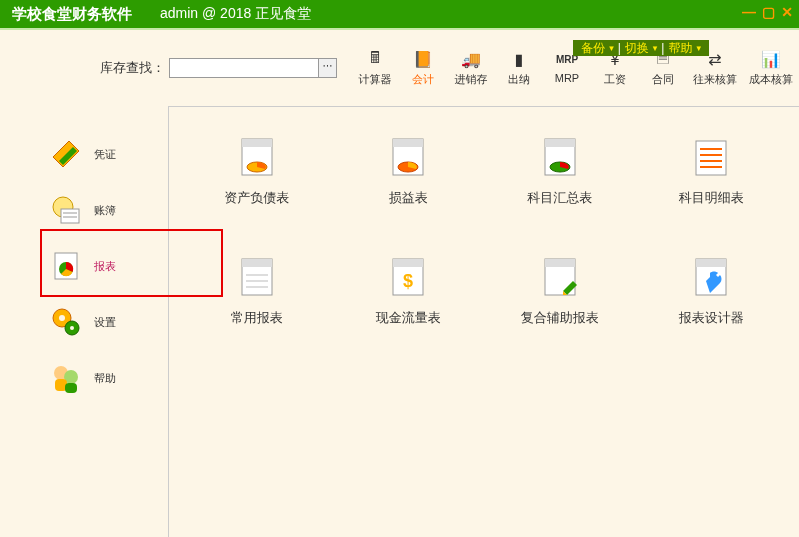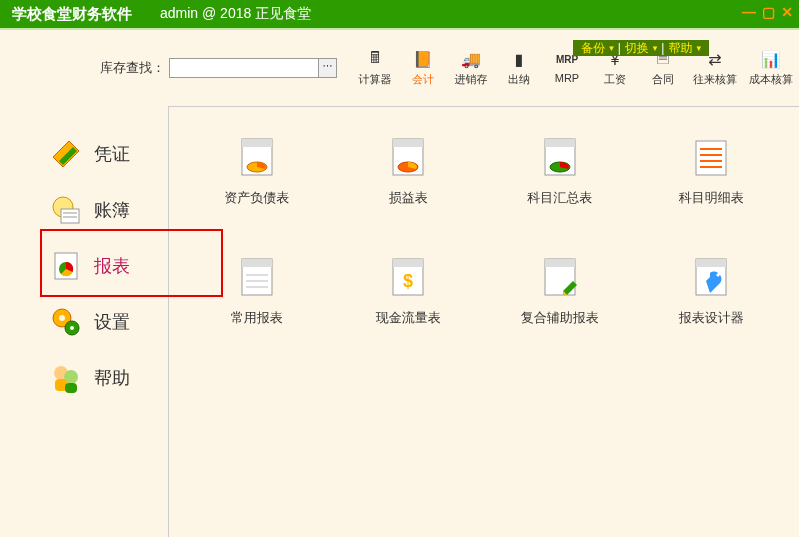--- a/index.html
+++ b/index.html
@@ -28,21 +28,21 @@
 
 .toolbar { display: flex; align-items: flex-start; gap: 12px; margin-left: 20px; }
 .tool-item { display: flex; flex-direction: column; align-items: center; cursor: pointer; color: #333; min-width: 36px; }
 .tool-item.active { color: #ff6600; }
 .tool-item .ticon { font-size: 16px; height: 20px; display: flex; align-items: center; justify-content: center; }
 .tool-item .tlabel { font-size: 11px; margin-top: 2px; white-space: nowrap; }
 
 
 .main { display: flex; height: calc(537px - 30px - 76px); }
 .sidebar { width: 168px; padding-left: 48px; padding-top: 20px; }
-.side-item { display: flex; align-items: center; height: 56px; cursor: pointer; gap: 10px; font-size: 18px; color: #333; }
+.side-item { display: flex; align-items: center; height: 56px; cursor: pointer; gap: 10px; font-size: 11px; color: #333; }
 .side-item .sicon { width: 36px; height: 36px; display: flex; align-items: center; justify-content: center; }
 .side-item.selected { color: #be185d; }
 .select-box { position: absolute; border: 2px solid #e60000; }
 
 .content { flex: 1; border-left: 1px solid #ccc; border-top: 1px solid #ccc; padding: 30px 20px; position: relative; background: #fdf6e7; }
 .grid { display: grid; grid-template-columns: repeat(4, 1fr); gap: 50px 16px; }
 .grid-item { display: flex; flex-direction: column; align-items: center; cursor: pointer; }
 .grid-item .gicon { width: 42px; height: 42px; margin-bottom: 10px; }
 .grid-item .glabel { font-size: 13px; color: #333; }
 

